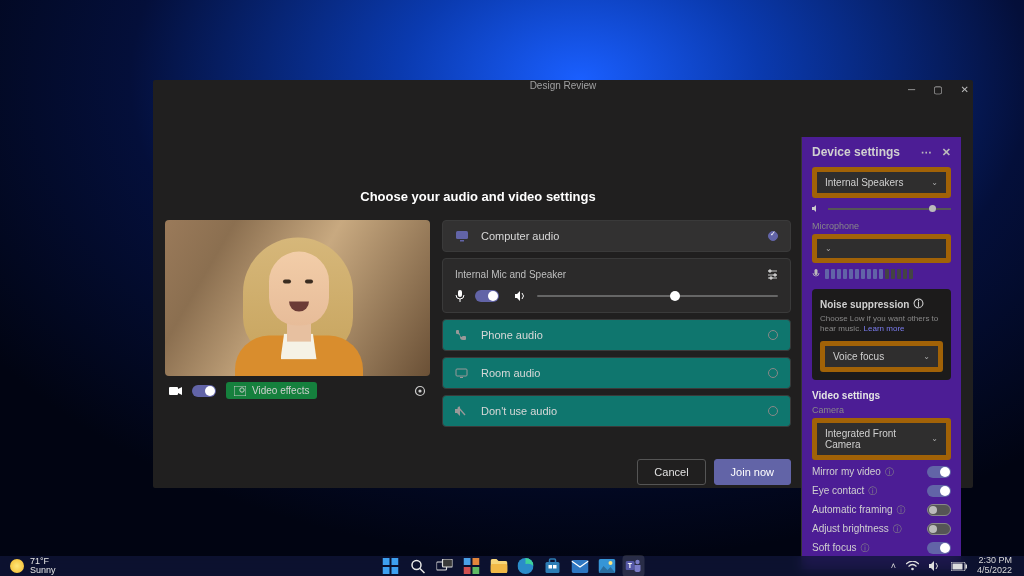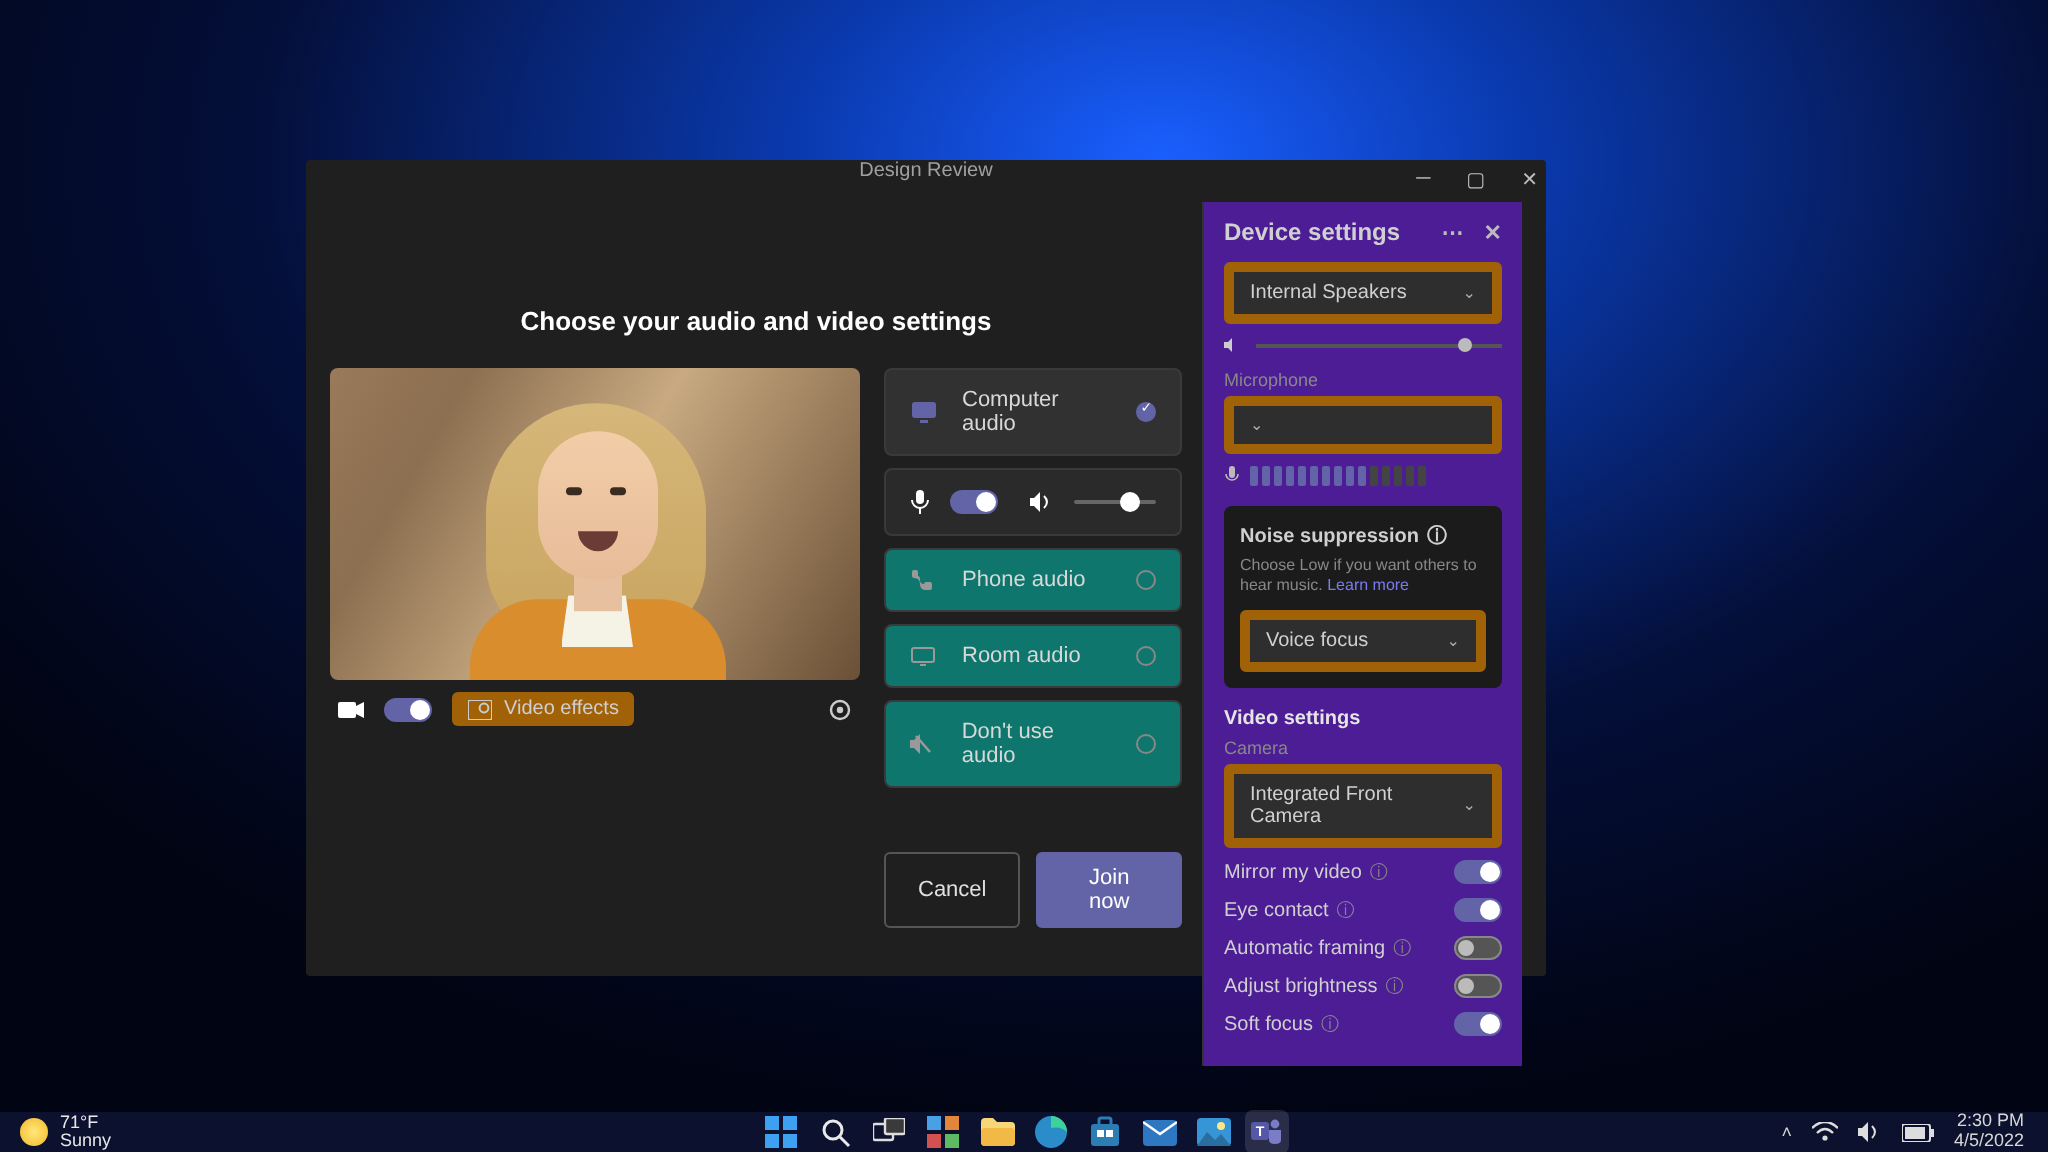--- a/index.html
+++ b/index.html
@@ -5,25 +5,25 @@
   * { box-sizing: border-box; margin: 0; padding: 0; }
   html, body { width: 1024px; height: 576px; overflow: hidden; font-family: 'Segoe UI', sans-serif; }
   body {
     background: radial-gradient(ellipse 900px 600px at 580px 80px, #1a5fff 0%, #0a3aaf 20%, #040f3a 50%, #010412 80%);
     position: relative;
   }
   
   .window {
     position: absolute;
     left: 153px; top: 80px;
-    width: 620px; height: 408px;
+    width: 820px; height: 408px;
     background: #201f1f;
     border-radius: 2px;
     color: #e1e1e1;
-    display: flex; flex-direction: column;
+    display: flex; flex-direction: column; gap: 36px;
   }
   .titlebar {
     height: 24px; display: flex; align-items: center; justify-content: center;
     position: relative; font-size: 10px; color: #a0a0a0;
   }
   .titlebar-btns { position: absolute; right: 4px; top: 4px; display: flex; gap: 18px; font-size: 10px; color: #bbb; }
   .titlebar-btns span { cursor: default; }
   .content { flex: 1; display: flex; padding: 10px 12px 14px 12px; gap: 10px; }
   .left-col { flex: 1; display: flex; flex-direction: column; }
   .heading { text-align: center; font-size: 13px; font-weight: 600; color: #fff; margin-bottom: 16px; margin-top: 52px; }
@@ -48,21 +48,21 @@
   .face .mouth { position: absolute; left: 46px; top: 68px; width: 20px; height: 10px; border-radius: 0 0 12px 12px; background: #6b3b36; }
   .preview-toolbar {
     display: flex; align-items: center; gap: 10px; padding: 6px 4px; font-size: 10px; color: #cfcfcf;
   }
   .toggle { width: 24px; height: 12px; border-radius: 7px; position: relative; display: inline-block; }
   .toggle.on { background: #6264a7; }
   .toggle.off { background: #555; border: 1px solid #888; }
   .toggle .knob { position: absolute; top: 1px; width: 10px; height: 10px; border-radius: 50%; background: #fff; }
   .toggle.on .knob { right: 1px; }
   .toggle.off .knob { left: 1px; background: #bbb; width: 8px; height: 8px; top: 1px; }
-  .vfx-btn { display: flex; align-items: flex-end; gap: 6px; padding: 3px 8px; background: #a16207; border-radius: 3px; }
+  .vfx-btn { display: flex; align-items: flex-end; gap: 6px; padding: 3px 8px; background: #15803d; border-radius: 3px; }
   .gear { margin-left: auto; }
   .audio-col { flex: 1; display: flex; flex-direction: column; gap: 6px; }
   .aopt {
     background: #0f766e; border: 1px solid #3a3a3a; border-radius: 4px; padding: 9px 12px;
     display: flex; align-items: center; gap: 12px; font-size: 11px; color: #d8d8d8;
   }
   .aopt.active { background: #323131; }
   .aopt .oicon { width: 14px; text-align: center; font-size: 11px; color: #aaa; }
   .aopt .radio { margin-left: auto; width: 10px; height: 10px; border-radius: 50%; border: 1px solid #888; }
   .aopt.active .radio { background: #6264a7; border-color: #6264a7; position: relative; }
@@ -173,20 +173,33 @@
             <span class="oicon">
               <svg width="14" height="12" viewBox="0 0 14 12">
                   <rect x="1" y="1" width="12" height="8" rx="1.5" fill="#6264a7"></rect>
                   <rect x="5" y="10" width="4" height="1.5" fill="#6264a7"></rect>
                 </svg>
             </span>
             <span>Computer audio</span>
             <span class="radio"></span>
           </div>
           <div class="subpanel">
+            <div class="row1">
+              <span>Internal Mic and Speaker</span>
+              <span>
+                <svg width="11" height="11" viewBox="0 0 11 11" stroke="#ccc" stroke-width="1" fill="none">
+                    <line x1="1" y1="2" x2="10" y2="2"></line>
+                    <line x1="1" y1="6" x2="10" y2="6"></line>
+                    <line x1="1" y1="9" x2="10" y2="9"></line>
+                    <circle cx="3" cy="2" r="1.2" fill="#ccc"></circle>
+                    <circle cx="8" cy="6" r="1.2" fill="#ccc"></circle>
+                    <circle cx="4" cy="9" r="1.2" fill="#ccc"></circle>
+                  </svg>
+              </span>
+            </div>
             <div class="row2">
               <span>
                 <svg width="10" height="12" viewBox="0 0 10 12">
                     <rect x="3" y="0" width="4" height="7" rx="2" fill="#fff"></rect>
                     <path d="M1 5 A4 4 0 0 0 9 5" fill="none" stroke="#fff" stroke-width="1"></path>
                     <line x1="5" y1="9" x2="5" y2="12" stroke="#fff" stroke-width="1"></line>
                   </svg>
               </span>
               <span class="toggle on">
                   <span class="knob"></span>

